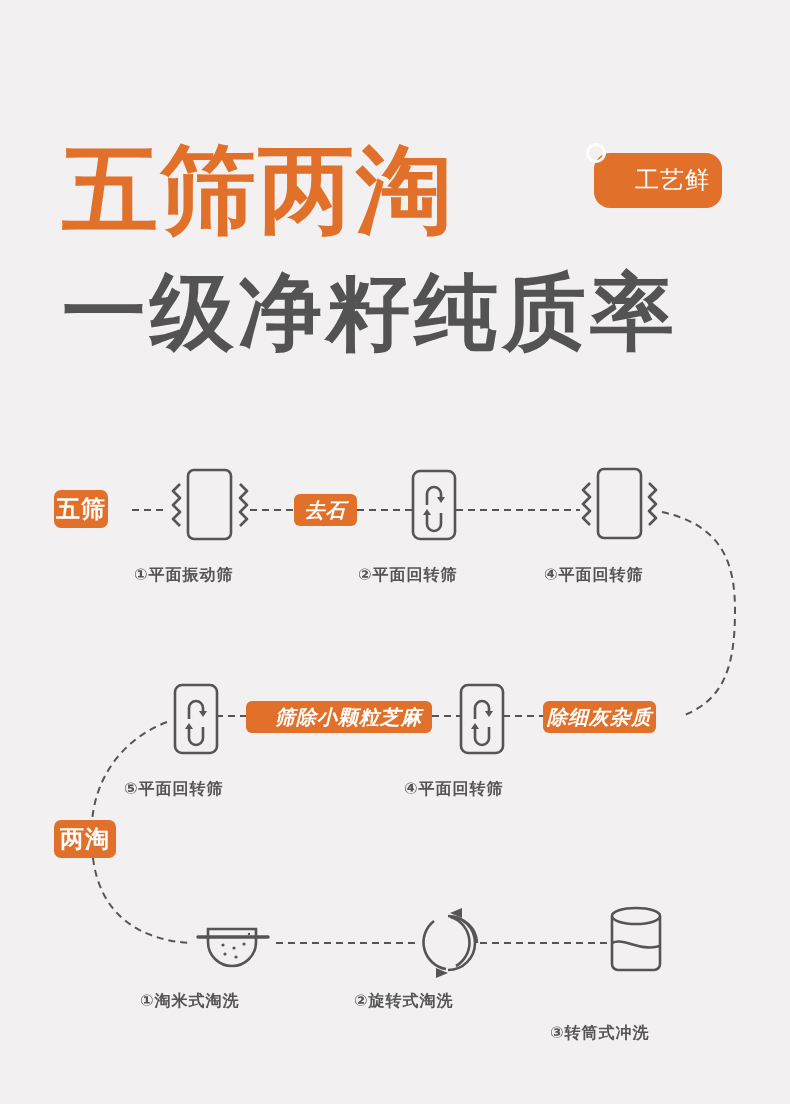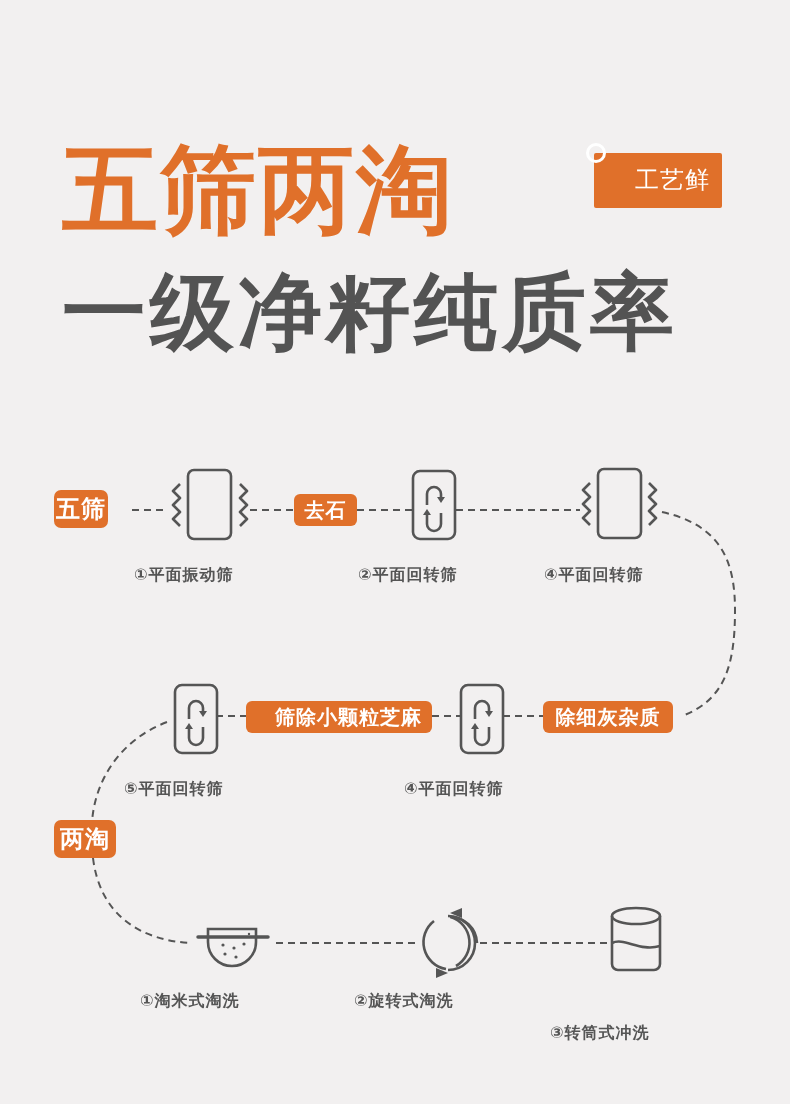--- a/index.html
+++ b/index.html
@@ -9,33 +9,33 @@
     .title-main {
       left: 62px; top: 132px; font-size: 96px; font-weight: bold; color: #e0702a;
       letter-spacing: 2px; line-height: 116px; white-space: nowrap;
     }
     .title-sub {
       left: 62px; top: 262px; font-size: 84px; font-weight: bold; color: #535353;
       letter-spacing: 4px; line-height: 100px; white-space: nowrap;
     }
     .badge-top {
       left: 594px; top: 153px; width: 128px; height: 55px; background: #e0702a;
-      border-radius: 2px; color: #fff; font-size: 24px; line-height: 55px;
+      border-radius: 16px; color: #fff; font-size: 24px; line-height: 55px;
       text-align: right; padding-right: 12px; letter-spacing: 1px;
     }
     .badge-ring {
       left: 586px; top: 143px; width: 20px; height: 20px; border: 3px solid #fff;
       border-radius: 50%; background: transparent;
     }
     .tag {
       background: #e0702a; color: #fff; font-weight: bold; border-radius: 6px;
       text-align: center; white-space: nowrap; letter-spacing: 1px;
     }
     .tag-lg { font-size: 24px; height: 38px; line-height: 38px; border-radius: 7px; }
-    .tag-md { font-size: 20px; height: 32px; line-height: 32px; }
+    .tag-md { font-size: 20px; height: 32px; line-height: 32px; font-style: italic; }
     .label {
       font-size: 16px; color: #555; white-space: nowrap; letter-spacing: 1px; font-weight: bold;
     }
     svg.diagram { position: absolute; left: 0; top: 0; }
   </style>
 </head>
 <body>
 
 <div class="abs title-main">五筛两淘</div>
 <div class="abs title-sub">一级净籽纯质率</div>
@@ -126,21 +126,21 @@
     <ellipse cx="636" cy="916" rx="24" ry="8"></ellipse>
     <path d="M612 916 V964 a6 6 0 0 0 6 6 H654 a6 6 0 0 0 6 -6 V916"></path>
     <path d="M612 943 C 624 937, 640 952, 660 946"></path>
   </g>
 </svg>
 
 <div class="abs tag tag-lg" style="left:54px; top:490px; width:54px;">五筛</div>
 <div class="abs tag tag-lg" style="left:54px; top:820px; width:62px;">两淘</div>
 
 <div class="abs tag tag-md" style="left:294px; top:494px; width:63px;">去石</div>
-<div class="abs tag tag-md" style="left:543px; top:701px; width:130px;">除细灰杂质</div>
+<div class="abs tag tag-md" style="left:543px; top:701px; width:113px;">除细灰杂质</div>
 <div class="abs tag tag-md" style="left:246px; top:701px; width:186px;padding-left:19px;">筛除小颗粒芝麻</div>
 
 <div class="abs label" style="left:134px; top:565px;">①平面振动筛</div>
 <div class="abs label" style="left:358px; top:565px;">②平面回转筛</div>
 <div class="abs label" style="left:544px; top:565px;">④平面回转筛</div>
 <div class="abs label" style="left:404px; top:779px;">④平面回转筛</div>
 <div class="abs label" style="left:124px; top:779px;">⑤平面回转筛</div>
 
 <div class="abs label" style="left:140px; top:991px;">①淘米式淘洗</div>
 <div class="abs label" style="left:354px; top:991px;">②旋转式淘洗</div>

